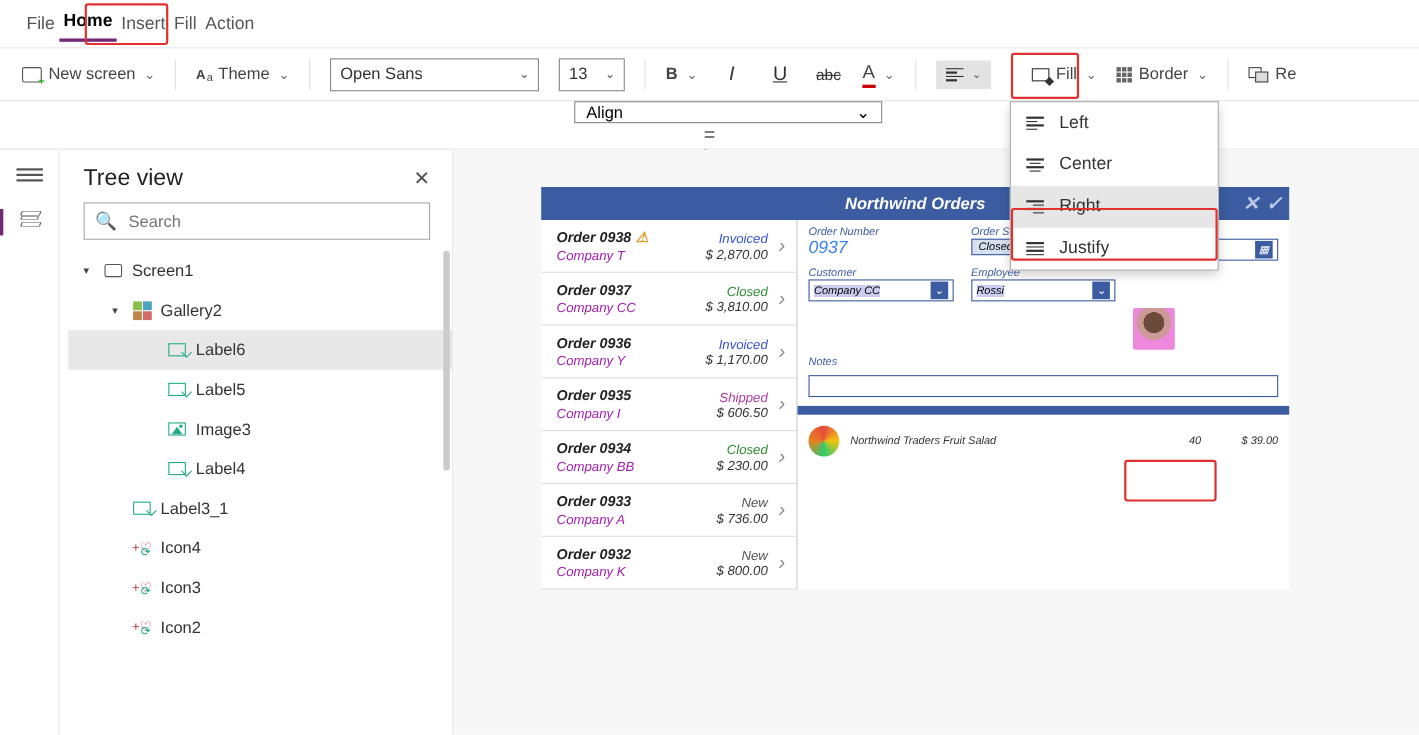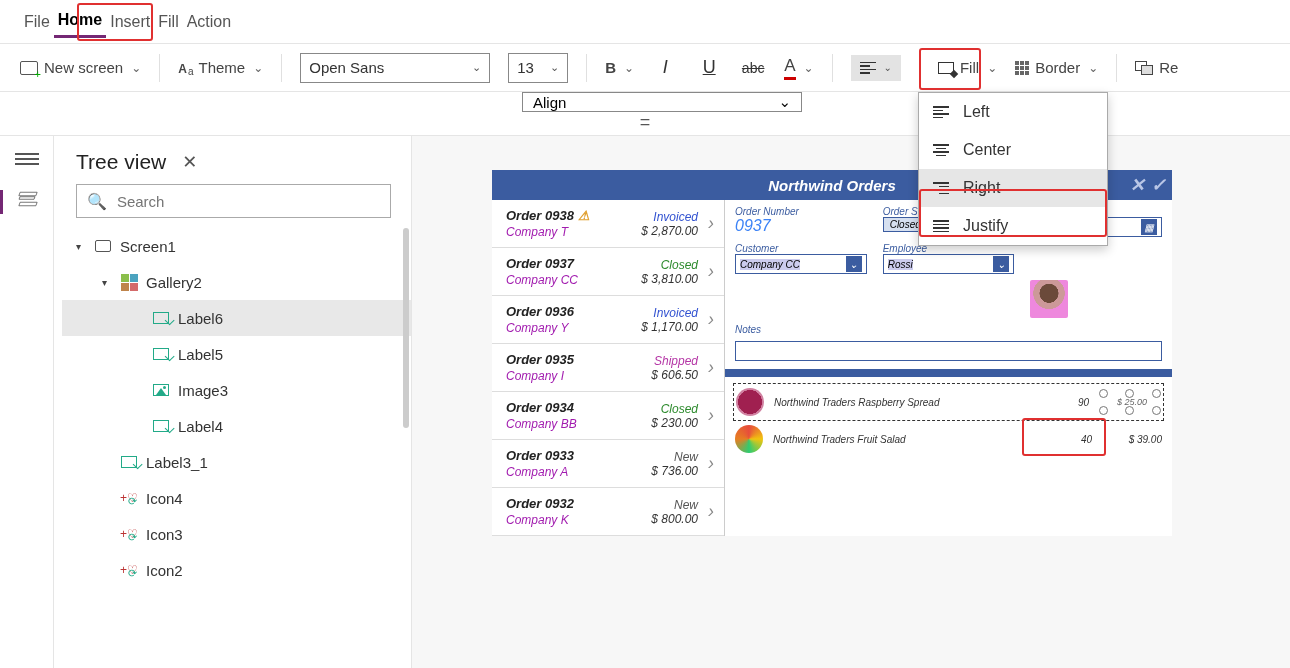--- a/index.html
+++ b/index.html
@@ -66,21 +66,21 @@
   .rail { width:54px; border-right:1px solid #e5e5e5; display:flex; flex-direction:column; align-items:center; padding-top:14px; gap:22px; }
   .rail-btn { width:24px; height:18px; cursor:pointer; color:#555; }
   .hamburger span { display:block; height:2px; background:#555; margin:3px 0; }
   .layers { position:relative; width:20px; height:16px; }
   .layers::before,.layers::after,.layers span{ content:""; position:absolute; left:2px; width:16px; height:6px; border:1.5px solid #555; transform:skewX(-20deg) scaleY(0.5);}
   .layers::before{top:0;} .layers span{top:5px;} .layers::after{top:10px;}
   .rail .active-ind { position:absolute; left:0; width:3px; height:24px; background:#742774; }
 
   
   .tree-panel { width:358px; border-right:1px solid #e5e5e5; display:flex; flex-direction:column; }
-  .tree-head { display:flex; align-items:center; padding:14px 20px 10px 22px;gap:16px; }
+  .tree-head { display:flex; align-items:center; justify-content:space-between; padding:14px 20px 10px 22px;gap:16px; }
   .tree-title { font-size:21px; color:#222; }
   .tree-close { font-size:18px; color:#555; cursor:pointer; }
   .search-wrap { padding:0 20px 10px 22px; }
   .search-box { border:1px solid #aaa; height:34px; display:flex; align-items:center; padding:0 10px; gap:10px; }
   .search-box input { border:none; outline:none; font-size:15px; flex:1; color:#333; }
   .search-icon { color:#b33; font-size:16px; }
   .tree-body { flex:1; overflow:auto; position:relative; padding-left:8px; }
   .tree-scroll-thumb { position:absolute; right:2px; top:0; width:6px; height:200px; background:#ccc; border-radius:3px; }
   .tree-node { display:flex; align-items:center; gap:8px; height:36px; font-size:15px; color:#333; cursor:pointer; padding-right:8px; }
   .tn-ind0{padding-left:14px;} .tn-ind1{padding-left:40px;} .tn-ind2{padding-left:72px;}
@@ -514,34 +514,20 @@
                 </div>
               </div>
             <div class="avatar"></div>
             <div style="grid-column:1 / span 3;">
                 <div class="fld-lbl">Notes</div>
               </div>
             <div class="notes-box"></div>
           </div>
           <div class="blue-bar"></div>
           <div class="line-items" id="line-items">
-              <div class="line selected">
-                <span class="thumb rasp"></span>
-                <span class="line-name">Northwind Traders Raspberry Spread</span>
-                <span class="line-qty">90</span>
-                <div class="handles">
-                  <span class="price-under">$ 25.00</span>
-                  <span class="h h1"></span>
-                  <span class="h h2"></span>
-                  <span class="h h3"></span>
-                  <span class="h h4"></span>
-                  <span class="h h5"></span>
-                  <span class="h h6"></span>
-                </div>
-              </div>
               <div class="line">
                 <span class="thumb fruit"></span>
                 <span class="line-name">Northwind Traders Fruit Salad</span>
                 <span class="line-qty">40</span>
                 <span class="line-price">$ 39.00</span>
               </div>
             </div>
         </div>
       </div>
     </div>

